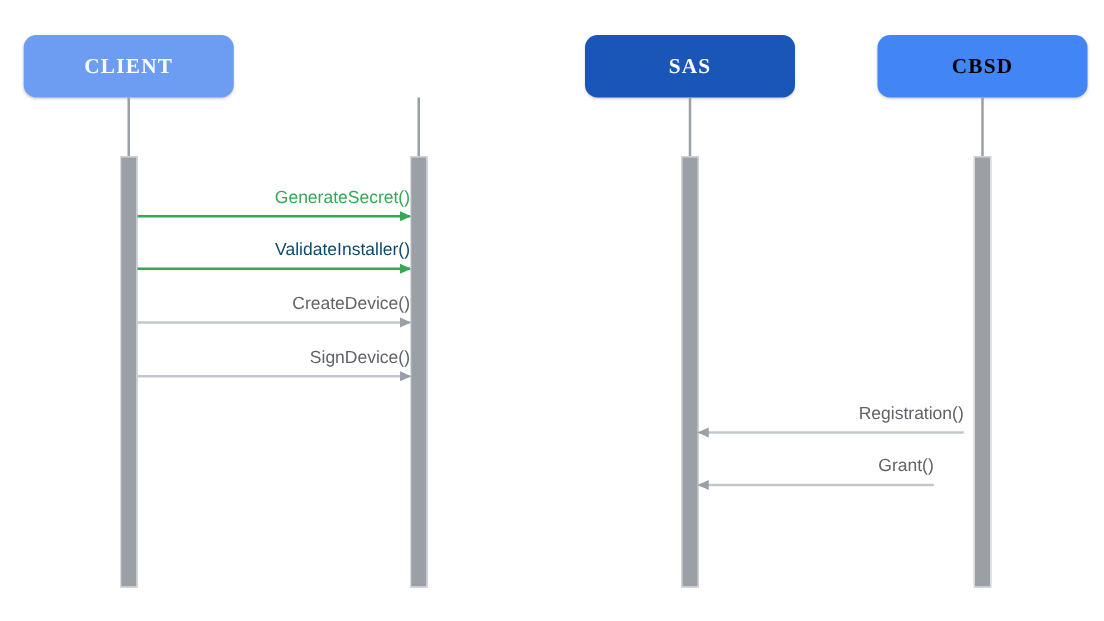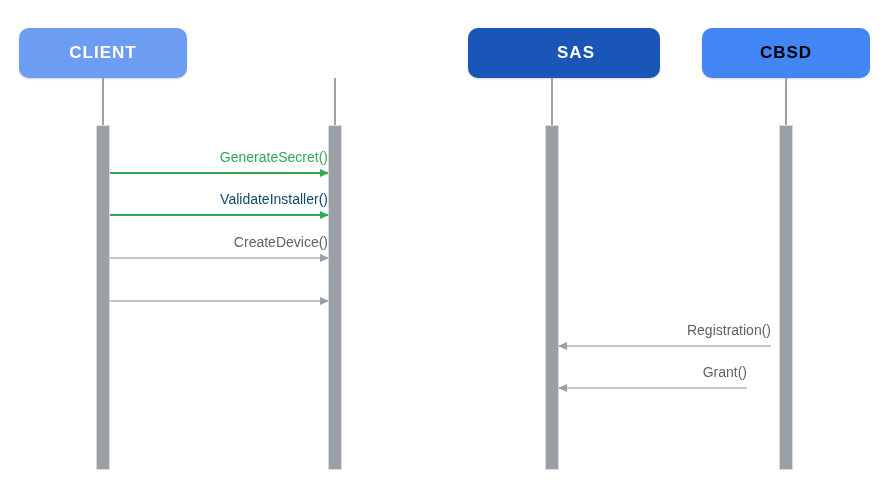--- a/index.html
+++ b/index.html
@@ -17,20 +17,21 @@
     height: 497px;
     background: #ffffff;
   }
   .actor-box {
     position: absolute;
     display: flex;
     align-items: center;
     justify-content: center;
     border-radius: 10px;
     box-shadow: 0 1px 2px rgba(0,0,0,0.18);
+    font-family: Liberation Serif, serif;
   }
   .actor-label {
     color: #ffffff;
     font-size: 17px;
     font-weight: bold;
     letter-spacing: 1px;
     white-space: nowrap;
   }
   .lifeline {
     position: absolute;
@@ -78,21 +79,21 @@
 <body>
 
 <div id="diagram">
     <div class="actor-box" style="left: 19px; top: 28px; width: 168px; height: 50px; background: rgb(108, 157, 242);">
       <span class="actor-label" style="color: rgb(255, 255, 255);">CLIENT</span>
     </div>
     <div class="lifeline" style="left: 102px; top: 78px; height: 47px; background: rgb(154, 160, 166);"></div>
     <div class="activation-bar" style="left: 96px; top: 125px; width: 14px; height: 345px; background: rgb(154, 160, 166); border-color: rgb(216, 219, 222);"></div>
     <div class="lifeline" style="left: 334px; top: 78px; height: 47px; background: rgb(154, 160, 166);"></div>
     <div class="activation-bar" style="left: 328px; top: 125px; width: 14px; height: 345px; background: rgb(154, 160, 166); border-color: rgb(216, 219, 222);"></div>
-    <div class="actor-box" style="left: 468px; top: 28px; width: 168px; height: 50px; background: rgb(26, 85, 184); padding-left: 24px;">
+    <div class="actor-box" style="left: 468px; top: 28px; width: 168px; height: 50px; background: rgb(26, 85, 184);">
       <span class="actor-label" style="color: rgb(255, 255, 255);">SAS</span>
     </div>
     <div class="lifeline" style="left: 551px; top: 78px; height: 47px; background: rgb(154, 160, 166);"></div>
     <div class="activation-bar" style="left: 545px; top: 125px; width: 14px; height: 345px; background: rgb(154, 160, 166); border-color: rgb(216, 219, 222);"></div>
     <div class="actor-box" style="left: 702px; top: 28px; width: 168px; height: 50px; background: rgb(66, 133, 244);">
       <span class="actor-label" style="color: #000000;">CBSD</span>
     </div>
     <div class="lifeline" style="left: 785px; top: 78px; height: 47px; background: rgb(154, 160, 166);"></div>
     <div class="activation-bar" style="left: 779px; top: 125px; width: 14px; height: 345px; background: rgb(154, 160, 166); border-color: rgb(216, 219, 222);"></div>
     <div class="message" style="left: 110px; top: 147px; width: 218px; height: 27px;">
@@ -104,20 +105,21 @@
       <div class="msg-label" style="color: #0c4a6e;">ValidateInstaller()</div>
       <div class="msg-line" style="background: rgb(52, 168, 83);"></div>
       <span class="arrowhead dir-right" style="border-left: 9px solid rgb(52, 168, 83);"></span>
     </div>
     <div class="message" style="left: 110px; top: 232px; width: 218px; height: 27px;">
       <div class="msg-label" style="color: rgb(95, 99, 104);">CreateDevice()</div>
       <div class="msg-line" style="background: rgb(195, 199, 203);"></div>
       <span class="arrowhead dir-right" style="border-left: 9px solid rgb(154, 160, 166);"></span>
     </div>
     <div class="message" style="left: 110px; top: 275px; width: 218px; height: 27px;">
+      <div class="msg-label" style="color: rgb(95, 99, 104);">SignDevice()</div>
       <div class="msg-line" style="background: rgb(195, 199, 203);"></div>
       <span class="arrowhead dir-right" style="border-left: 9px solid rgb(154, 160, 166);"></span>
     </div>
     <div class="message" style="left: 559px; top: 320px; width: 212px; height: 27px;">
       <div class="msg-label" style="color: rgb(95, 99, 104);">Registration()</div>
       <div class="msg-line" style="background: rgb(195, 199, 203);"></div>
       <span class="arrowhead dir-left" style="border-right: 9px solid rgb(154, 160, 166);"></span>
     </div>
     <div class="message" style="left: 559px; top: 362px; width: 188px; height: 27px;">
       <div class="msg-label" style="color: rgb(95, 99, 104);">Grant()</div>

